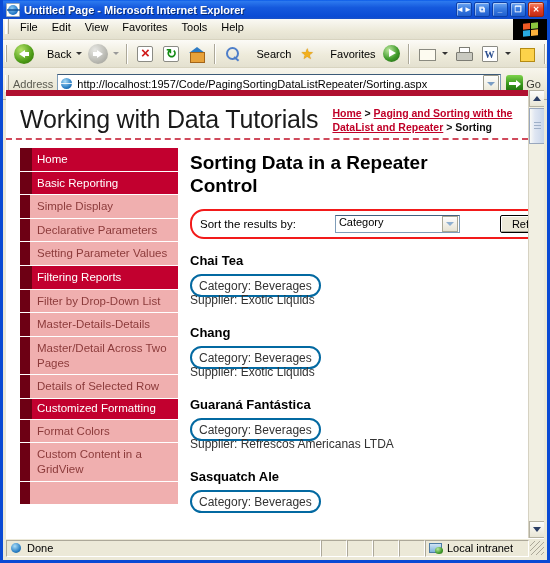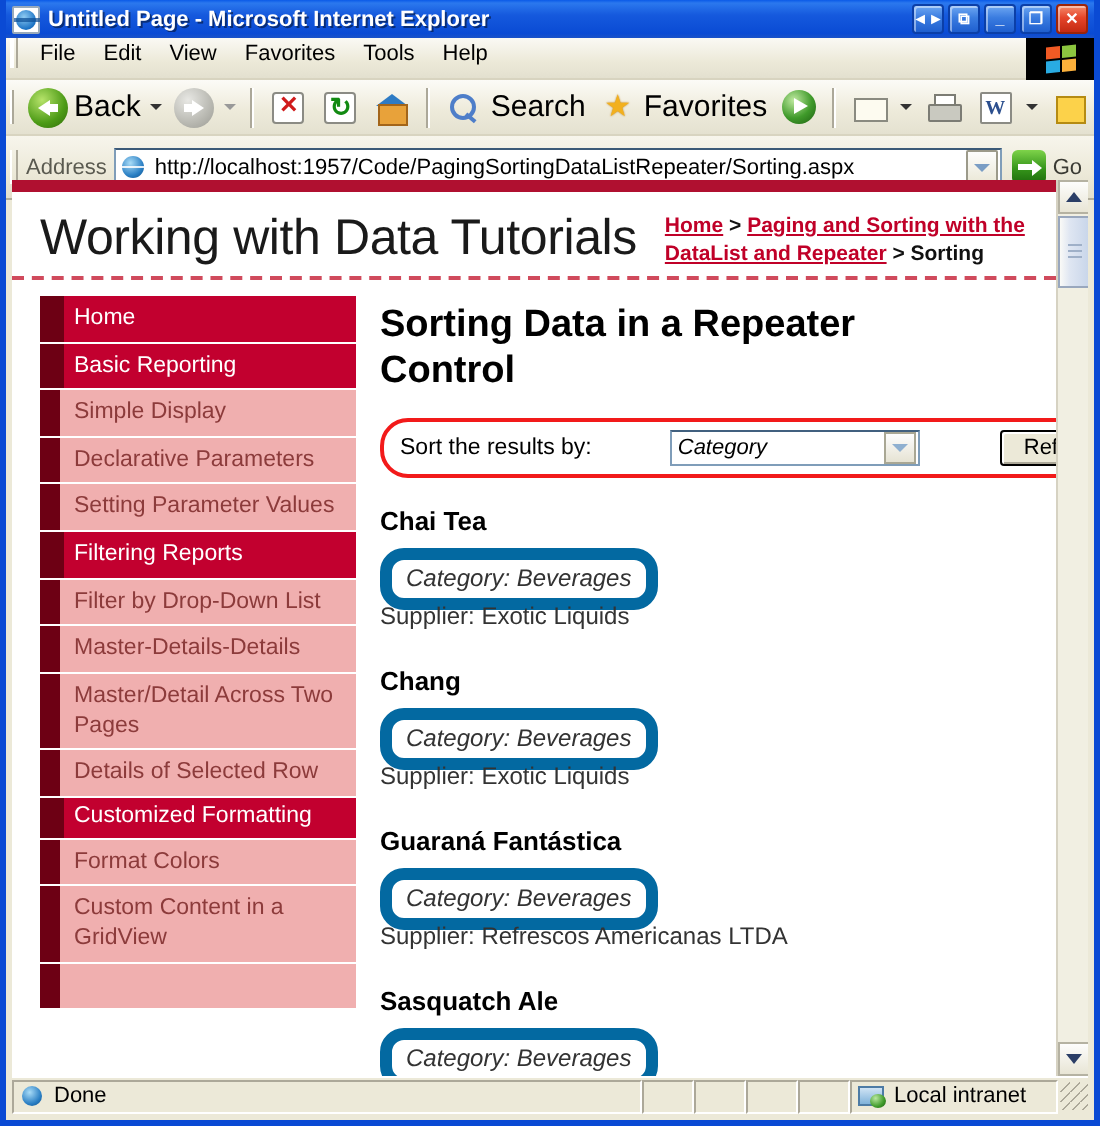--- a/index.html
+++ b/index.html
@@ -110,21 +110,21 @@
   .ms-flag i:nth-child(4){ background:#fbb03b; }
 
   
   .toolbar {
     position: absolute; top: 40px; left: 0; right: 0; height: 28px;
     background: linear-gradient(to bottom, #fcfbf7 0%, #eeebdb 55%, #e4e1d0 100%);
     display: flex; align-items: center;
     border-bottom: 1px solid #d8d4c0;
   }
   .tbi { display: flex; align-items: center; padding: 0 3px; height: 24px; }
-  .tbi-label { font-size: 15px; margin-left: 3px; color: #000; }
+  .tbi-label { font-size: 11px; margin-left: 13px; color: #000; }
   .caret-dn {
     width: 0; height: 0; margin-left: 5px;
     border-left: 3px solid transparent; border-right: 3px solid transparent;
     border-top: 3px solid #333;
   }
   .caret-dn.dim { border-top-color: #999; }
   .tsep { width: 1px; height: 20px; margin: 0 4px;
     border-left: 1px solid #aca899; border-right: 1px solid #fff; }
 
   .ic { width: 20px; height: 20px; position: relative; flex: 0 0 20px; }
@@ -316,44 +316,44 @@
   .sortbar {
     border: 2px solid #f21a1a; border-radius: 14px;
     padding: 4px 8px; display: inline-flex; align-items: center;
     margin-bottom: 14px;
     gap: 33px;
   }
   .sortbar-label { font-size: 11.5px; color: #000; margin-right: 6px; white-space: nowrap; }
   .ddl {
     width: 125px; height: 18px; background: #fff;
     border: 1px solid #7f9db9; border-top-color: #41607f;
-    display: flex; align-items: center; font-size: 11px; color: #000;
-    padding-left: 3px; position: relative; font-style: italic;
+    display: flex; align-items: flex-start; font-size: 11px; color: #000;
+    padding-left: 3px; position: relative;
   }
   .ddl-val { flex: 1 1 auto; white-space: nowrap; overflow: hidden; }
   .ddl-btn {
     width: 16px; height: 16px; flex: 0 0 16px; margin-right: 1px;
     background: linear-gradient(to bottom, #fdfdfd, #e6e3d3);
     border: 1px solid #a9a794;
     display: flex; align-items: center; justify-content: center;
   }
   .ddl-btn::after { content: ""; width: 0; height: 0;
     border-left: 4px solid transparent; border-right: 4px solid transparent;
     border-top: 4px solid #8fb0d0; }
   .refresh-btn {
     margin-left: 7px; font-size: 11px; color: #000;
     padding: 2px 11px; background: #ece9d8;
     border: 1px solid #000; border-radius: 2px;
     box-shadow: inset 1px 1px 0 #fff, inset -1px -1px 0 #aca899;
   }
 
   .prod { margin-bottom: 18px; }
   .prod-name { font-size: 13px; font-weight: bold; color: #000; margin-bottom: 6px; }
-  .prod-cat-wrap { display: inline-block; border: 6px solid #0369a1;
-    border-radius: 12px; padding: 0px 7px 1px; margin-bottom: -3px; font-style: italic; }
+  .prod-cat-wrap { display: inline-block; border: 2px solid #0369a1;
+    border-radius: 12px; padding: 0px 7px 1px; margin-bottom: -3px; }
   .prod-cat { font-size: 12px; color: #333; white-space: nowrap; }
   .prod-sup { font-size: 12px; color: #333; margin-top: -1px; }
 
   
   .pg-scroll {
     position: absolute; top: 0; right: 0; bottom: 0; width: 16px;
     background: #f1efe2;
     border-left: 1px solid #d6d2c2;
   }
   .pg-arrow {

